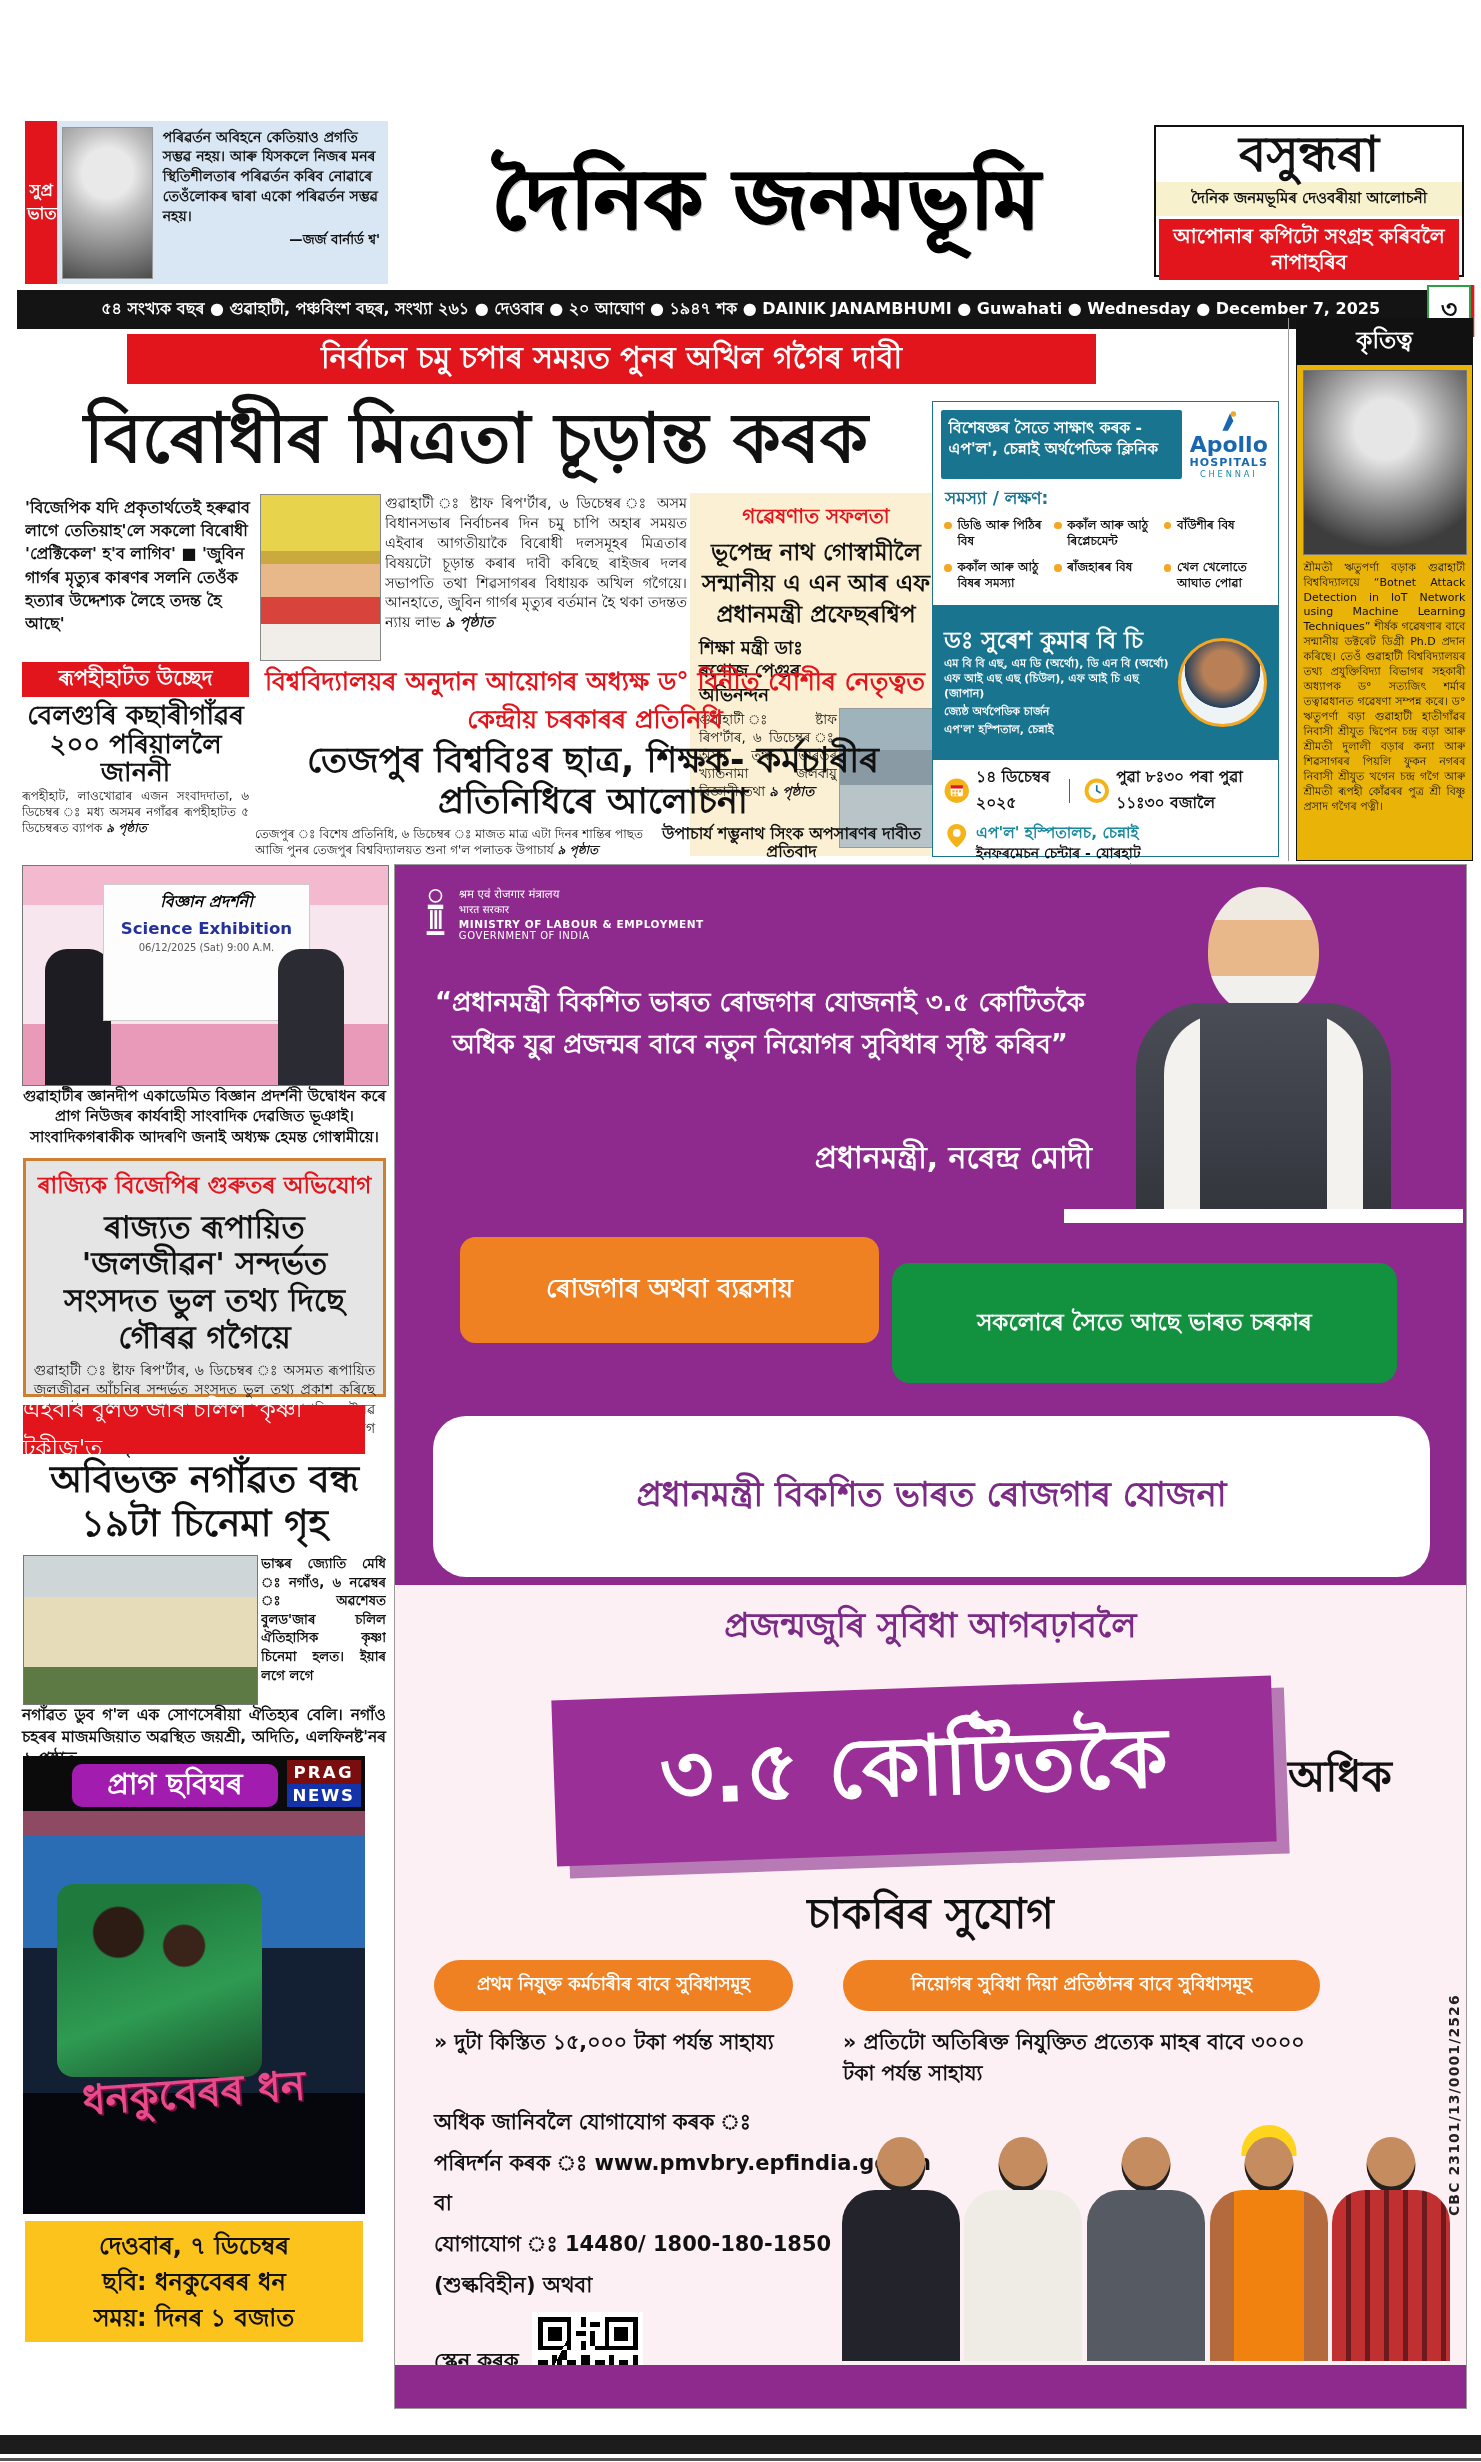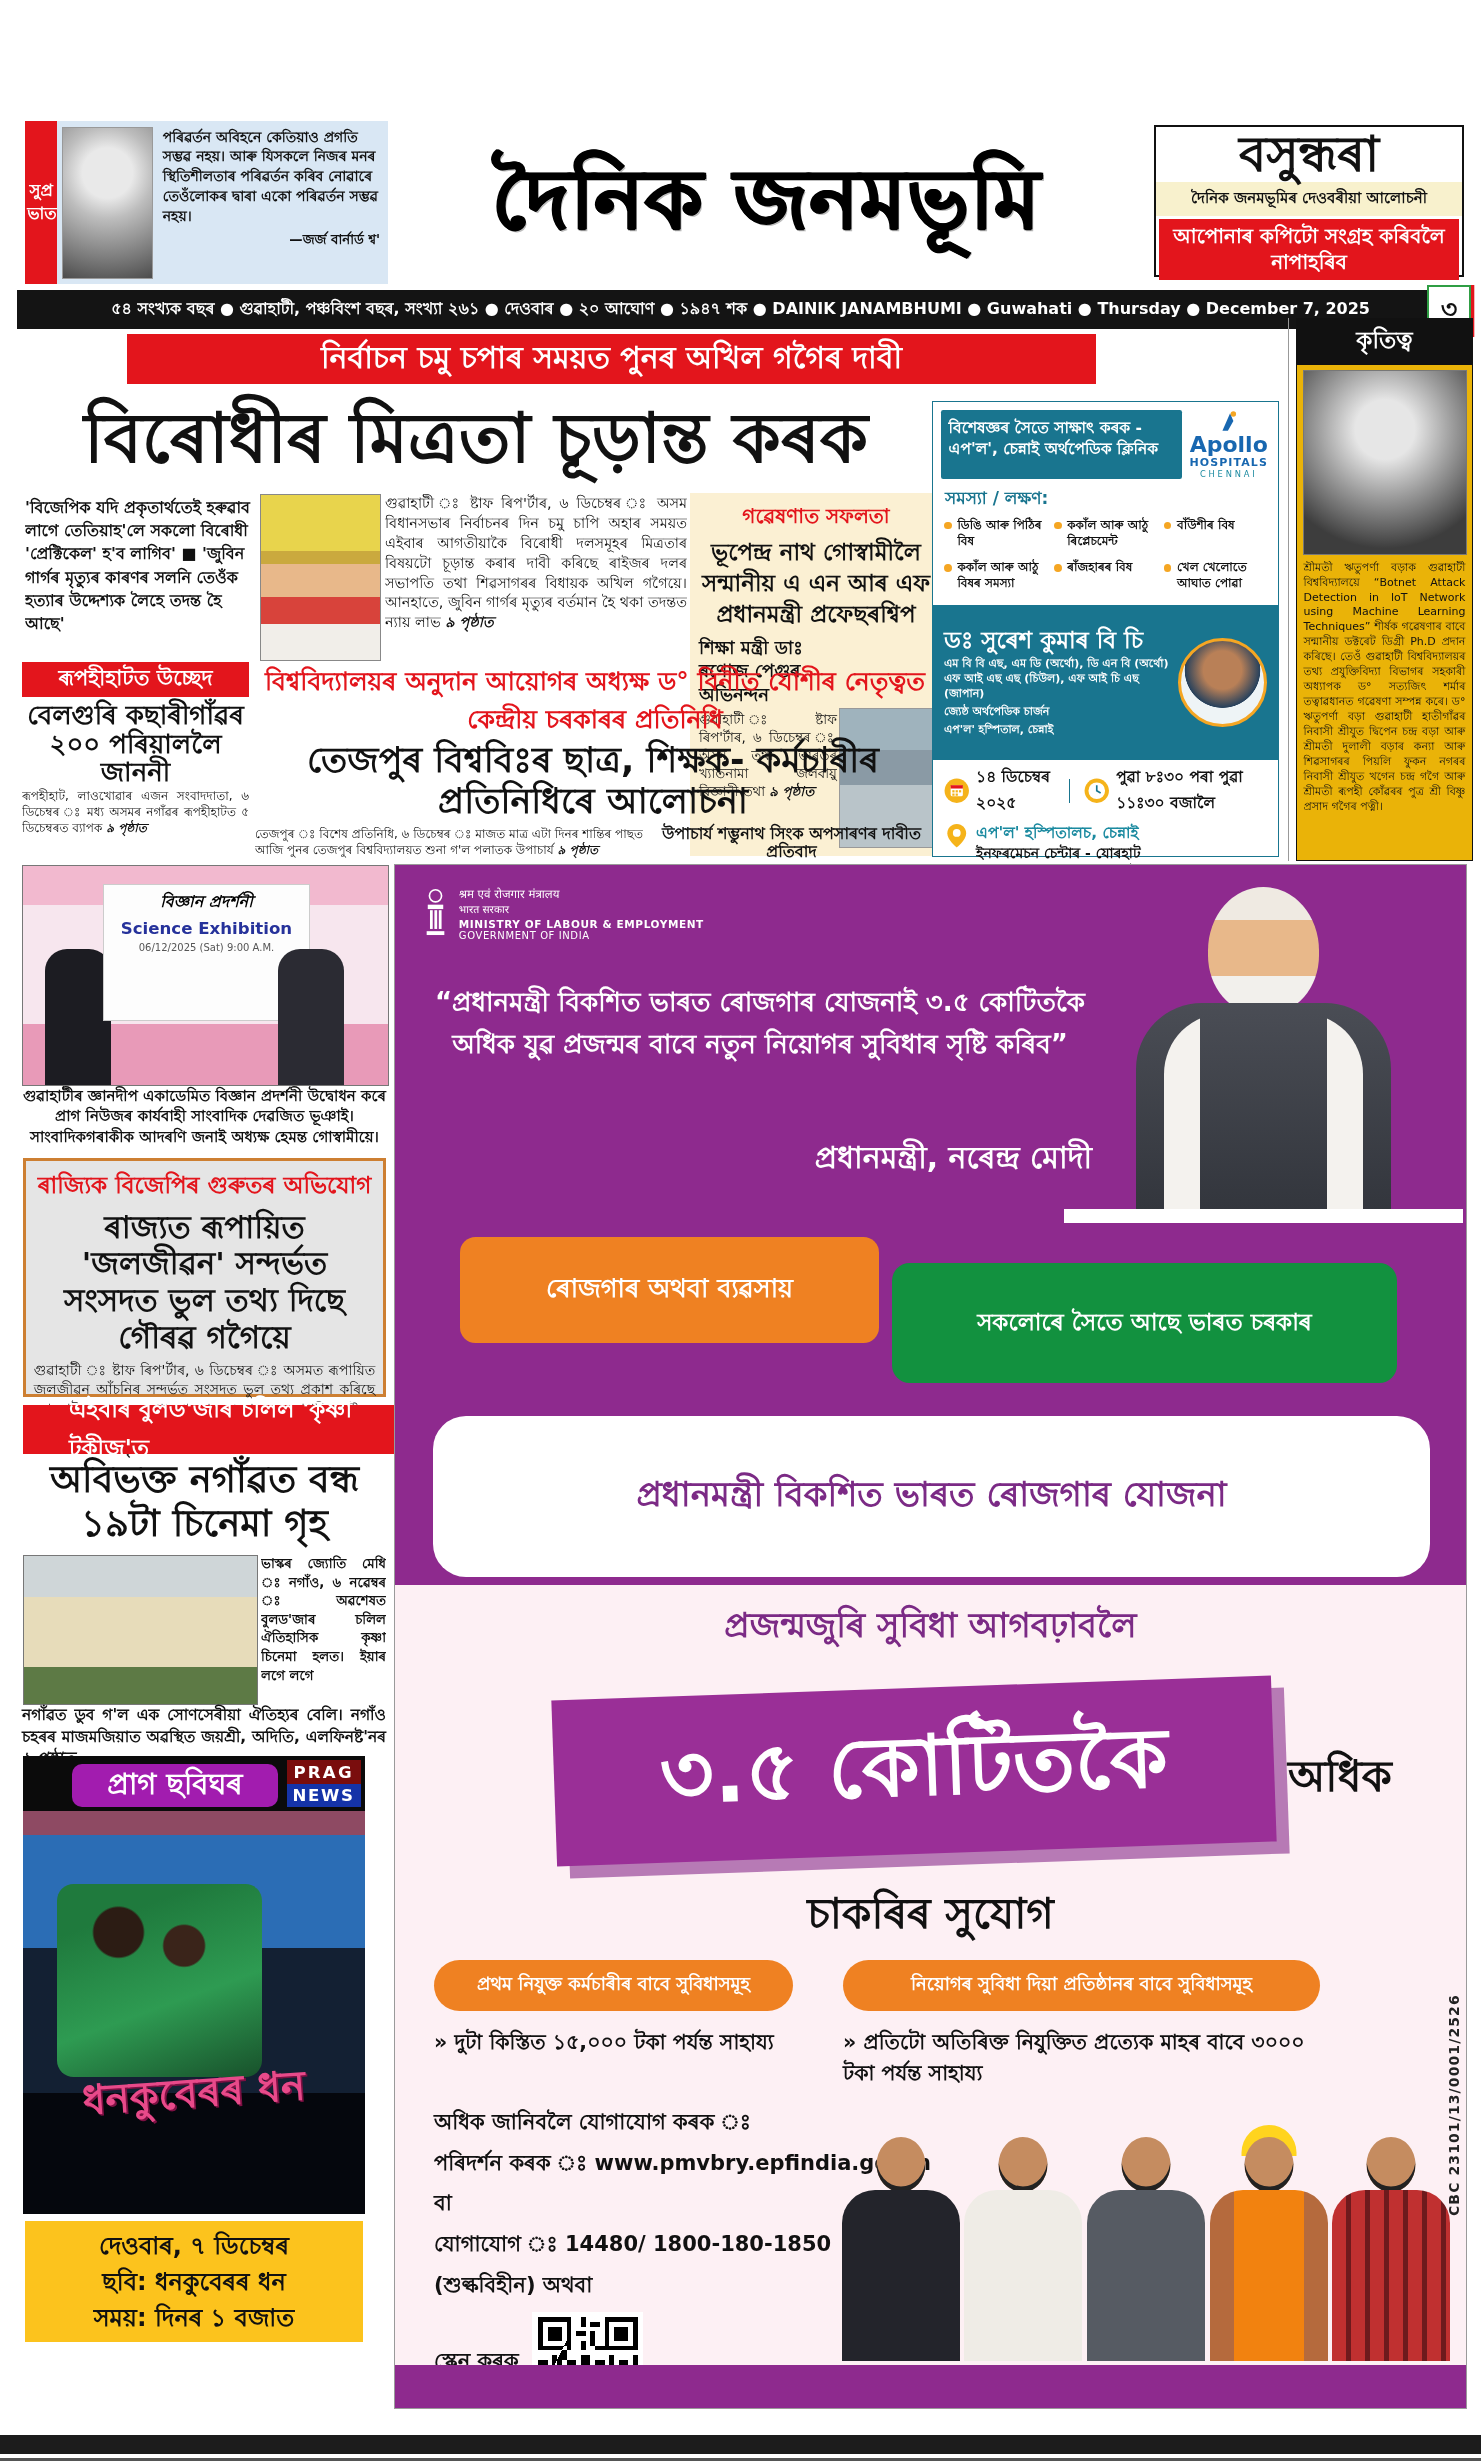--- a/index.html
+++ b/index.html
@@ -115,21 +115,21 @@
   .sci-en{color:#26329b;font-size:16.6px;font-weight:bold;margin-top:3.3px;}
   .sci-dt{color:#555;font-size:10px;margin-top:3.3px;}
   .sci-man{position:absolute;bottom:0;width:66px;height:62%;background:#1c1c22;border-radius:22px 22px 0 0;}
   .caption{left:22px;top:1086px;width:365px;height:69px;font-size:15px;font-weight:bold;text-align:center;line-height:1.35;}
   .bjpbox{left:23px;top:1158px;width:363px;height:239px;border:3.3px solid #cd7f32;box-sizing:border-box;
           padding:5.5px 7.8px;background:#e5e5e5;}
   .bjp-kick{color:#e3151c;font-size:23px;font-weight:bold;text-align:center;}
   .bjp-head{font-size:31px;font-weight:900;text-align:center;line-height:1.18;margin-top:3.3px;}
   .bjp-body{font-size:14px;line-height:1.4;text-align:justify;margin-top:5.5px;}
   .cin-kick{left:23px;top:1405px;width:342px;height:49px;background:#e3151c;color:#fff;font-size:23px;
-            font-weight:bold;display:flex;align-items:center;justify-content:center;padding-left:46px;}
+            font-weight:normal;display:flex;align-items:center;justify-content:center;}
   .cin-head{left:23px;top:1458px;width:363px;height:93px;font-size:37px;font-weight:900;text-align:center;line-height:1.2;}
   .cin-pic{left:23px;top:1555px;width:233px;height:148px;border:0.6px solid #777;
      background:linear-gradient(180deg,#cfd6d8 0 28%,#e7dcba 28% 75%,#5d7a45 75% 100%);}
   .cin-side{left:261px;top:1555px;width:125px;height:148px;font-size:13.3px;font-weight:bold;line-height:1.4;
             text-align:justify;overflow:hidden;}
   .cin-below{left:22px;top:1705px;width:364px;height:49px;font-size:15.5px;font-weight:bold;line-height:1.4;text-align:justify;}
 
   
   .prag{left:23px;top:1756px;width:342px;height:458px;background:#0b0b0b;position:absolute;}
   .prag-banner{position:absolute;left:49px;top:7.8px;width:206px;height:43px;background:#a21caf;border-radius:10px;
@@ -227,21 +227,21 @@
 
   <div class="abs mast">দৈনিক জনমভূমি</div>
 
   <div class="abs basu">
     <div class="basu-title">বসুন্ধৰা</div>
     <div class="basu-sub">দৈনিক জনমভূমিৰ দেওবৰীয়া আলোচনী</div>
     <div class="basu-notice">আপোনাৰ কপিটো সংগ্ৰহ কৰিবলৈ নাপাহৰিব</div>
   </div>
 
   <div class="abs dateline">
-    <span>৫৪ সংখ্যক বছৰ  ●  গুৱাহাটী, পঞ্চবিংশ বছৰ, সংখ্যা ২৬১ ●  দেওবাৰ  ●  ২০ আঘোণ  ●  ১৯৪৭ শক  ●  DAINIK JANAMBHUMI  ●  Guwahati  ●  Thursday  ●  December 7, 2025</span>
+    <span>৫৪ সংখ্যক বছৰ  ●  গুৱাহাটী, পঞ্চবিংশ বছৰ, সংখ্যা ২৬১ ●  দেওবাৰ  ●  ২০ আঘোণ  ●  ১৯৪৭ শক  ●  DAINIK JANAMBHUMI  ●  Guwahati  ●  Wednesday  ●  December 7, 2025</span>
   </div>
   <div class="abs pagebox">
     <span>৩</span>
   </div>
 
   <div class="abs kicker">নিৰ্বাচন চমু চপাৰ সময়ত পুনৰ অখিল গগৈৰ দাবী</div>
   <div class="abs leadhead">বিৰোধীৰ মিত্ৰতা চূড়ান্ত কৰক</div>
   <div class="abs leadquote">'বিজেপিক যদি প্ৰকৃতাৰ্থতেই হৰুৱাব লাগে তেতিয়াহ'লে সকলো বিৰোধী 'প্ৰেক্টিকেল' হ'ব লাগিব' ■ 'জুবিন গাৰ্গৰ মৃত্যুৰ কাৰণৰ সলনি তেওঁক হত্যাৰ উদ্দেশ্যক লৈহে তদন্ত হৈ আছে'</div>
   <div class="abs akhilpic"></div>
   <div class="abs leadbody just">

